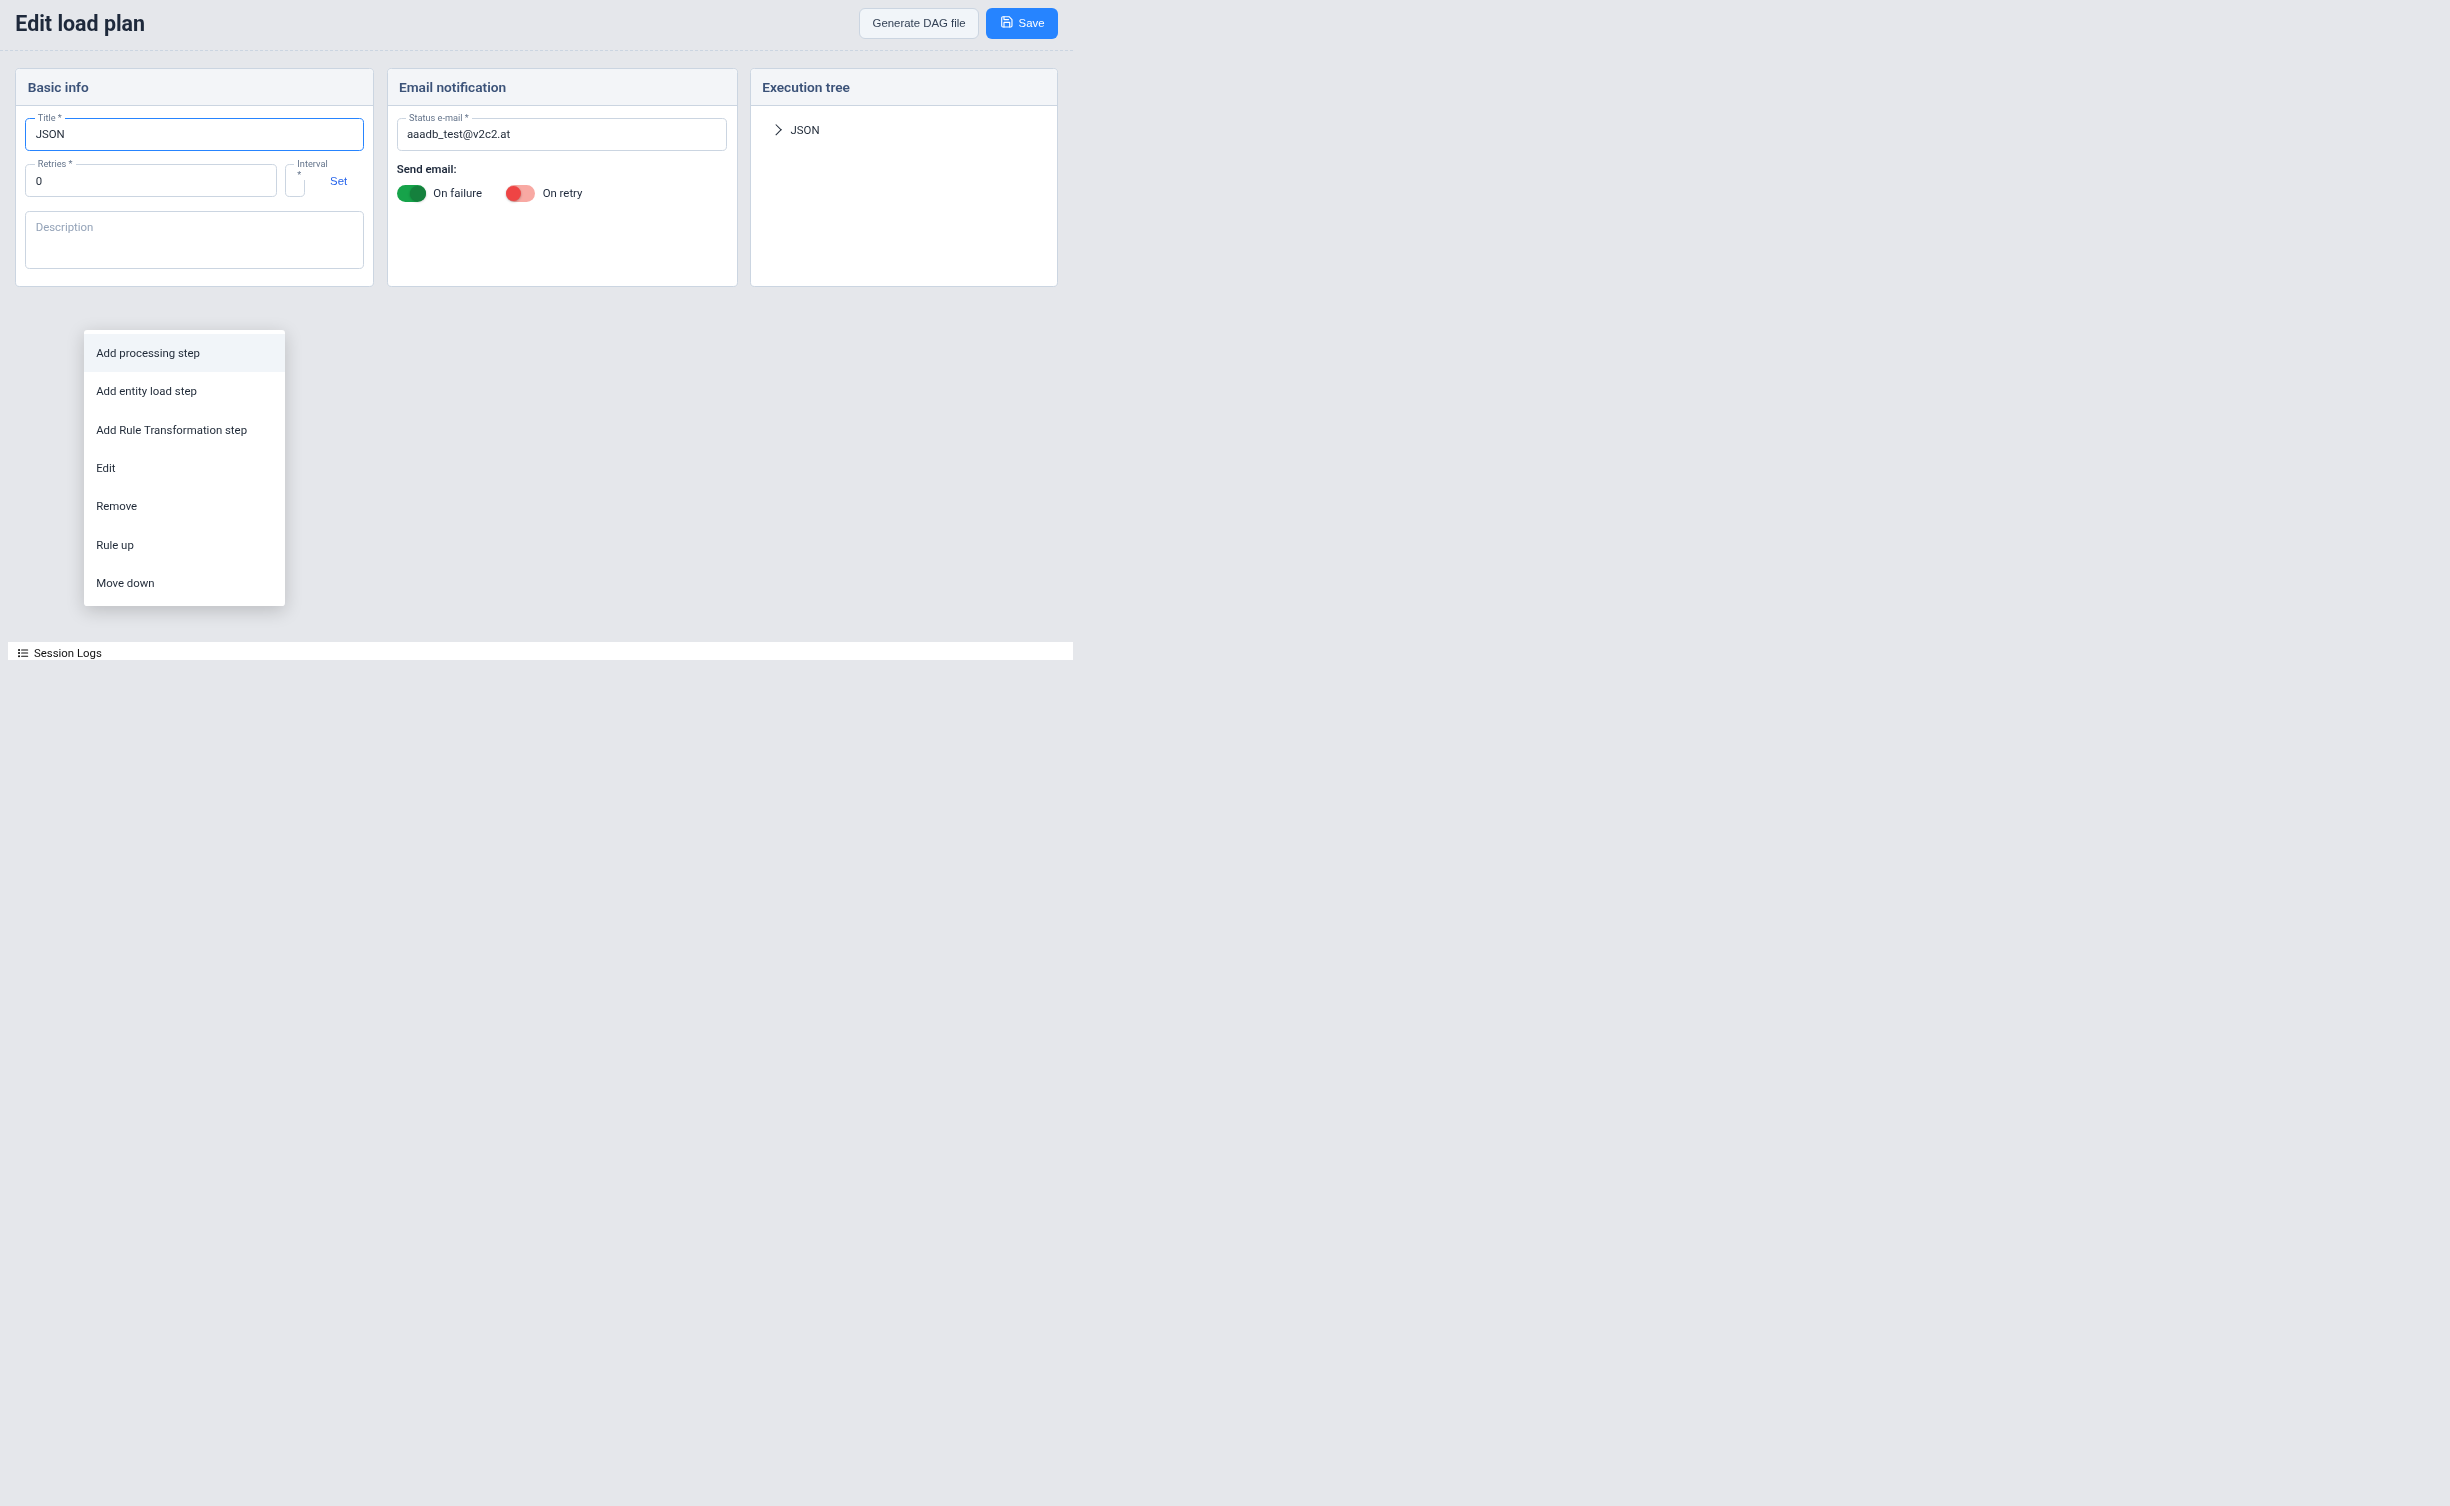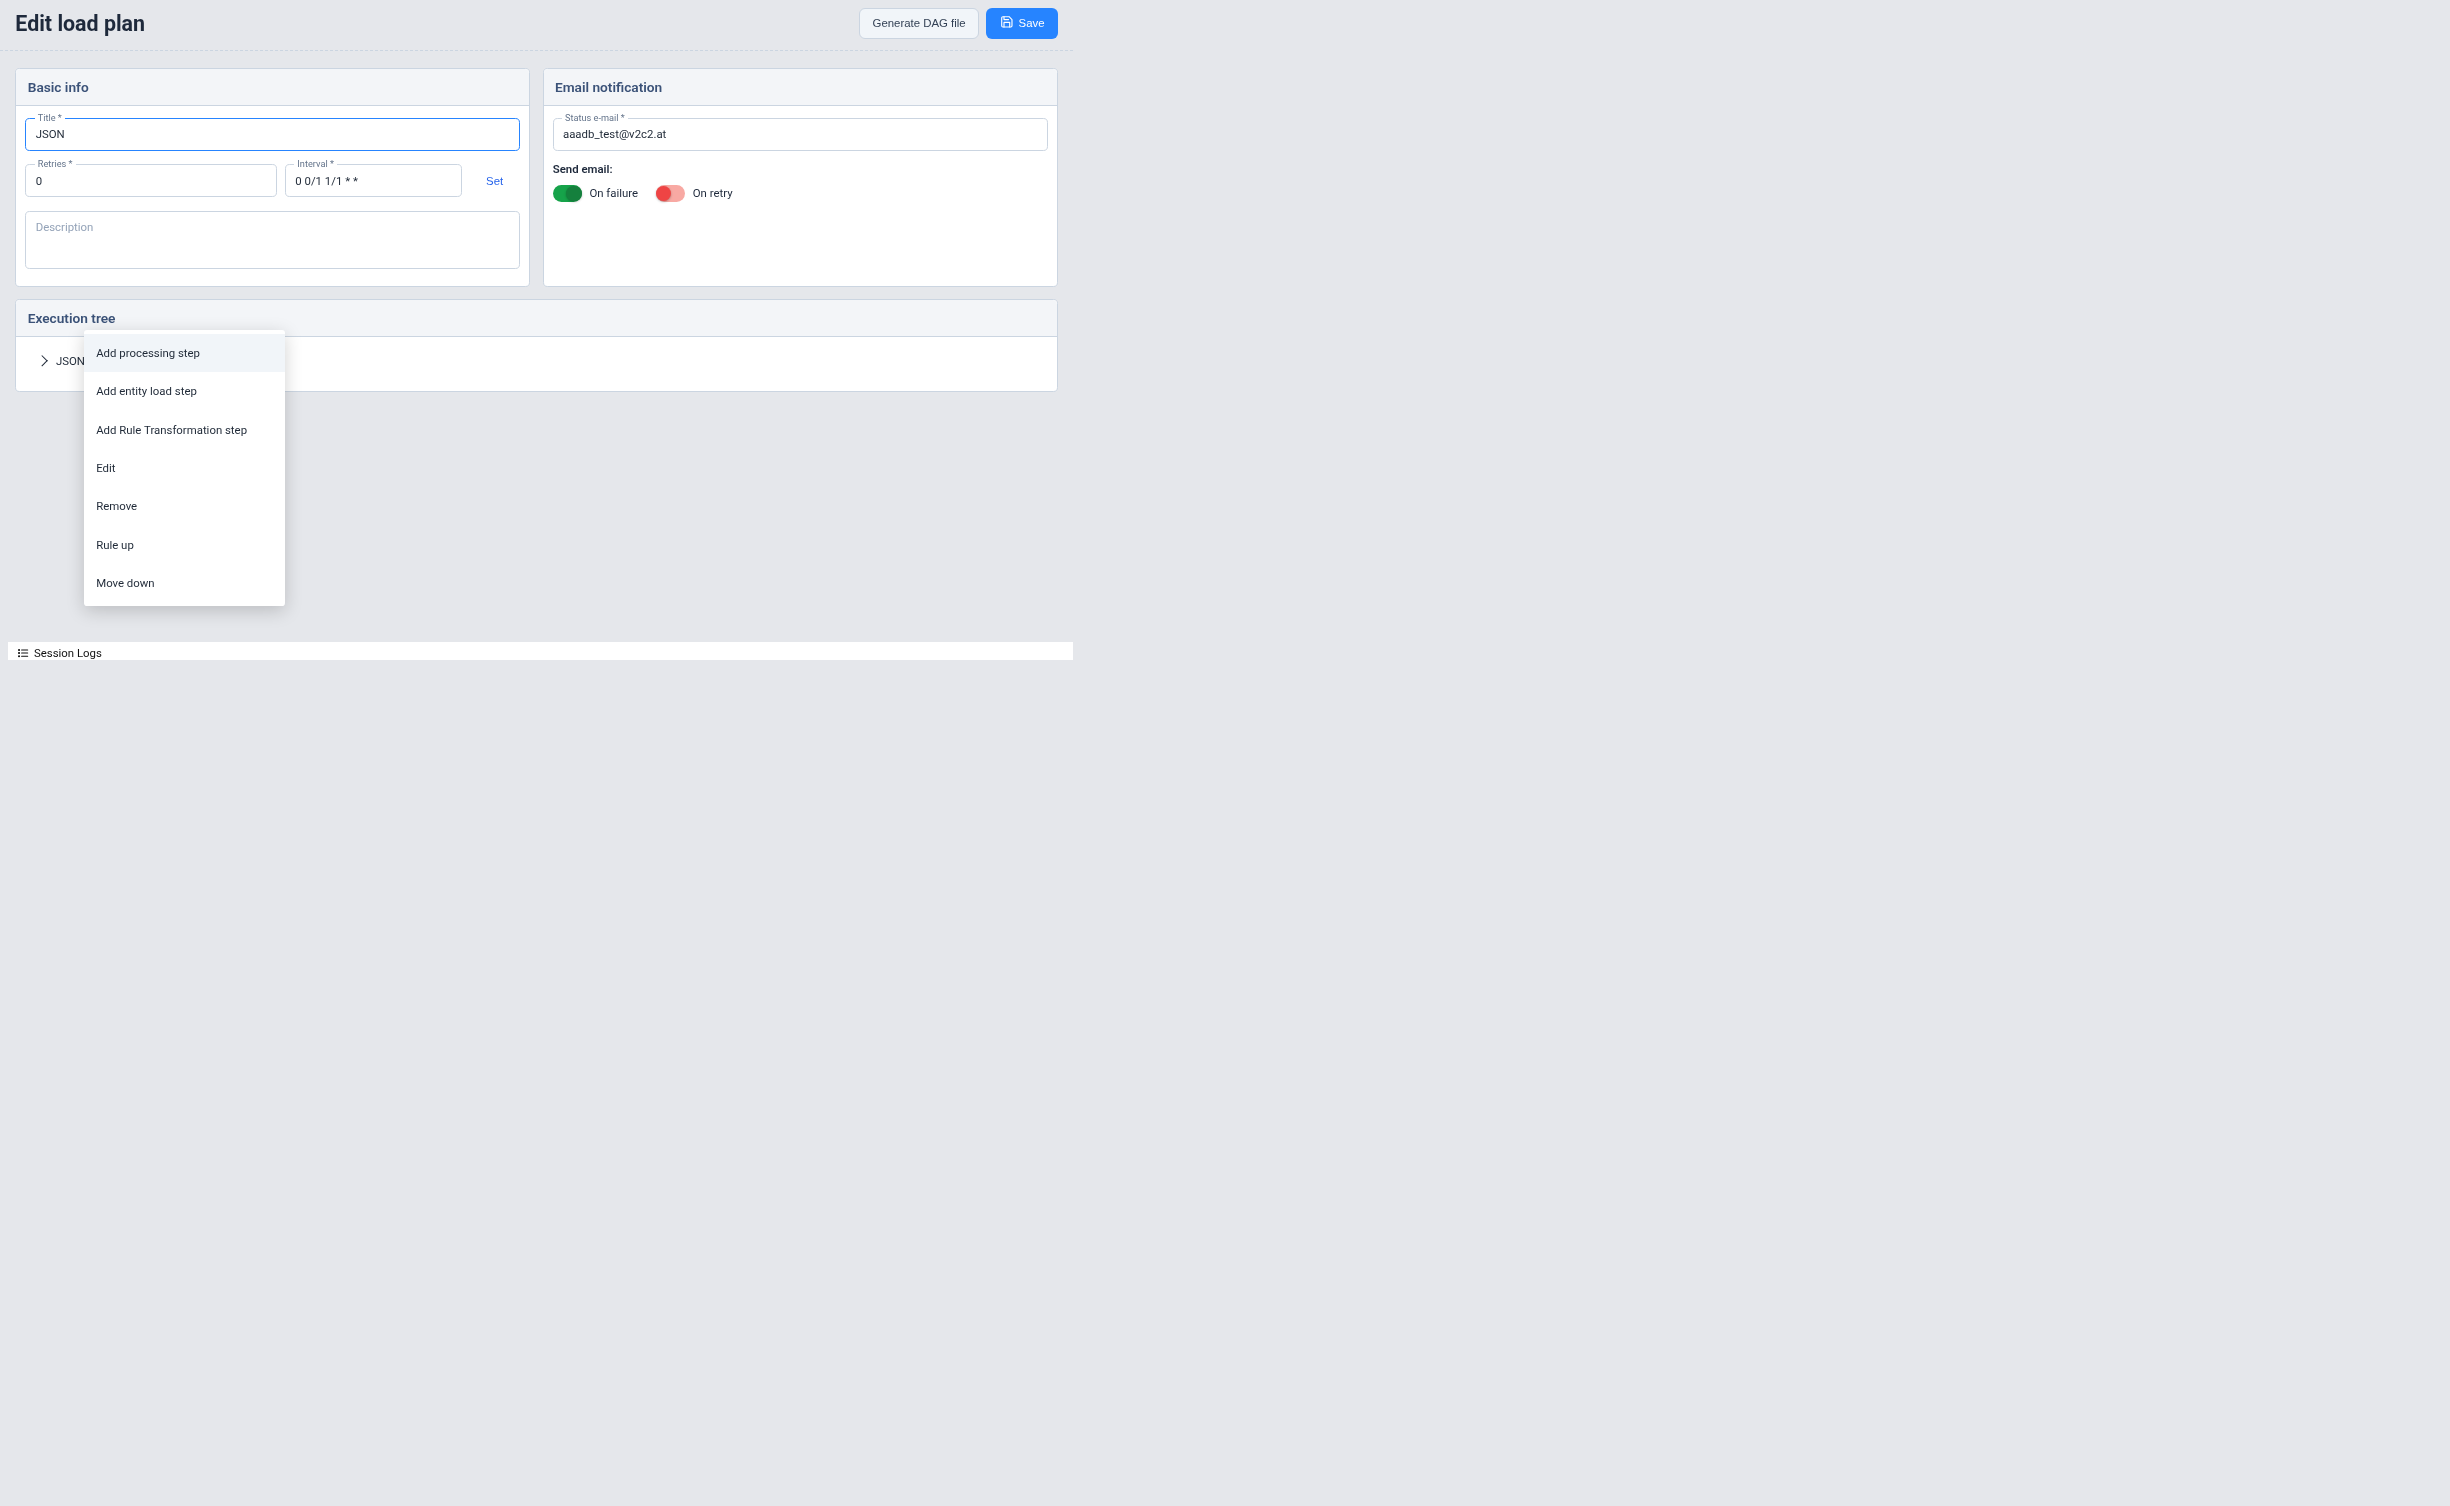--- a/index.html
+++ b/index.html
@@ -41,21 +41,21 @@
       border: 0.8px solid #cbd5e1;
     }
     .btn-primary {
       background: #2684ff;
       color: #fff;
       font-weight: 500;
     }
     .main {
       padding: 17px 15.3px 0 15.3px;
       display: flex;
-      flex-direction: column;
+      flex-direction: row;
       gap: 12.2px;
     }
     .row { display: flex; gap: 12.2px; align-items: stretch; }
     .panel {
       background: #fff;
       border: 0.8px solid #cbd5e1;
       border-radius: 4.6px;
       flex: 1;
       display: flex;
       flex-direction: column;
@@ -105,21 +105,21 @@
       background: #fff;
       border: none;
       color: #2563eb;
       font-size: 11.4px;
       cursor: pointer;
       border-radius: 4.6px;
     }
     textarea.field { resize: none; height: 58px; }
     .email-body .field-wrap { margin-bottom: 11px; }
     .send-label { font-weight: 600; font-size: 11.4px; margin-bottom: 9.2px; color: #1e293b; }
-    .toggles { display: flex; gap: 18px; align-items: center; }
+    .toggles { display: flex; gap: 24px; align-items: center; }
     .toggle-group { display: flex; align-items: center; gap: 7.6px; }
     .toggle {
       position: relative;
       width: 29px;
       height: 17px;
       border-radius: 8.4px;
       cursor: pointer;
     }
     .toggle::after {
       content: "";

